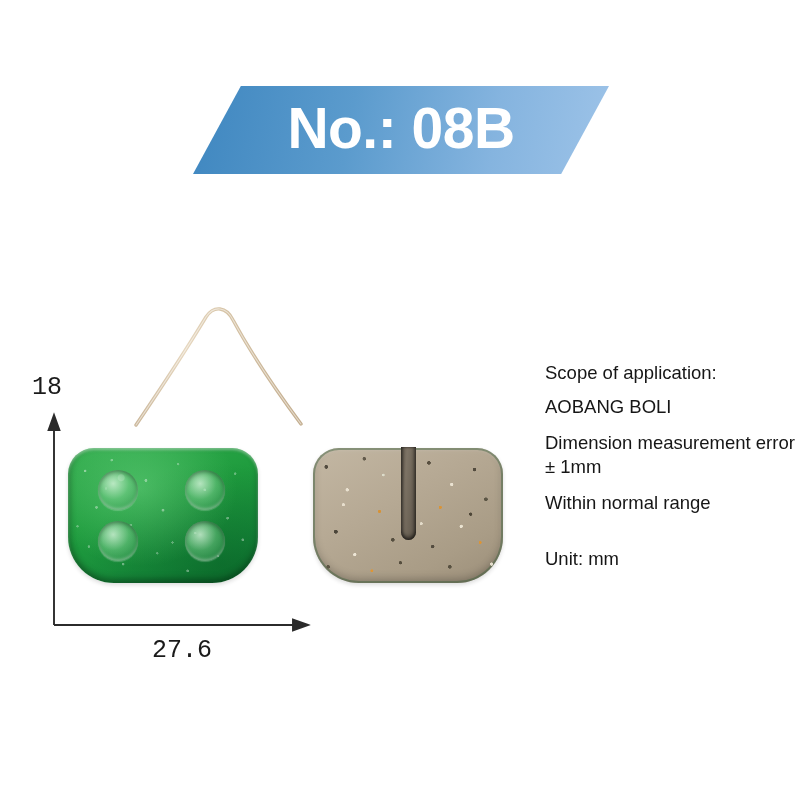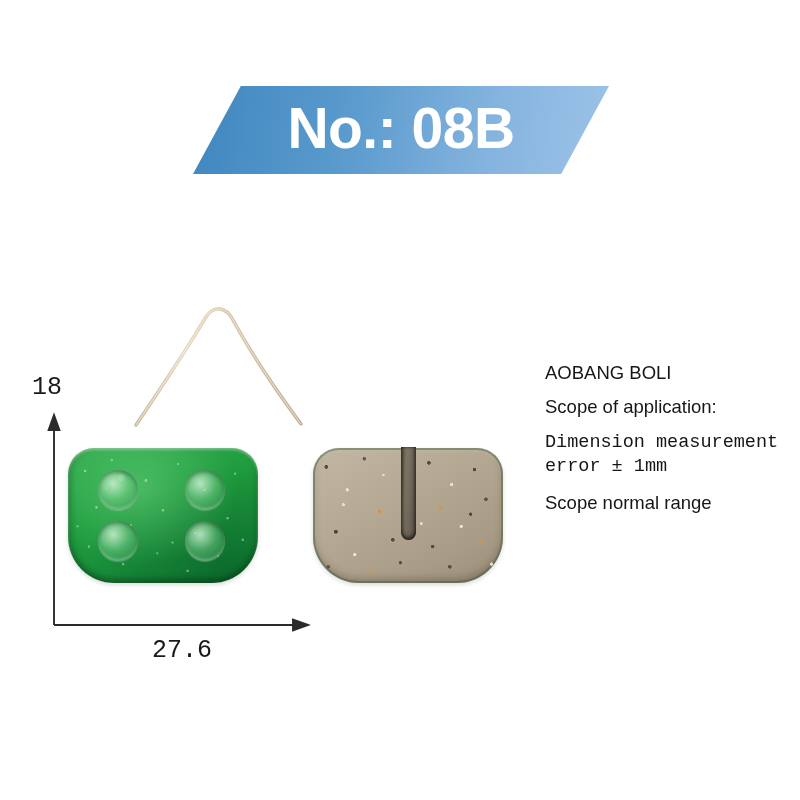--- a/index.html
+++ b/index.html
@@ -206,21 +206,21 @@
     width: 250px;
   }
   .info-line {
     font-family: "Liberation Sans", sans-serif;
     font-size: 18.5px;
     color: #161616;
     line-height: 1.0;
     margin-bottom: 15px;
     white-space: pre-wrap;
   }
-  .info-line.wrap { white-space: normal; line-height: 1.30; font-family: Liberation Mono, monospace; }
+  .info-line.wrap { white-space: normal; line-height: 1.30; }
   .info-gap { height: 22px; }
 </style>
 </head>
 <body>
 
 <div id="page">
 
   <div class="banner">
     <span class="banner-text">No.: 08B</span>
   </div>
@@ -254,20 +254,21 @@
     <div class="dimple" style="left:117px; top:22px;"></div>
     <div class="dimple" style="left:30px; top:73px;"></div>
     <div class="dimple" style="left:117px; top:73px;"></div>
   </div>
 
   <div class="pad pad-beige">
     <div class="slot"></div>
   </div>
 
   <div class="info">
+    <div class="info-line">Scope of application:</div>
     <div class="info-line">AOBANG BOLI</div>
-    <div class="info-line">Scope of application:</div>
     <div class="info-line wrap">Dimension measurement error ± 1mm</div>
-    <div class="info-line">Scope normal range</div>
+    <div class="info-line">Within normal range</div>
     <div class="info-gap"></div>
+    <div class="info-line">Unit: mm</div>
   </div>
 
 </div>
 
 </body></html>

